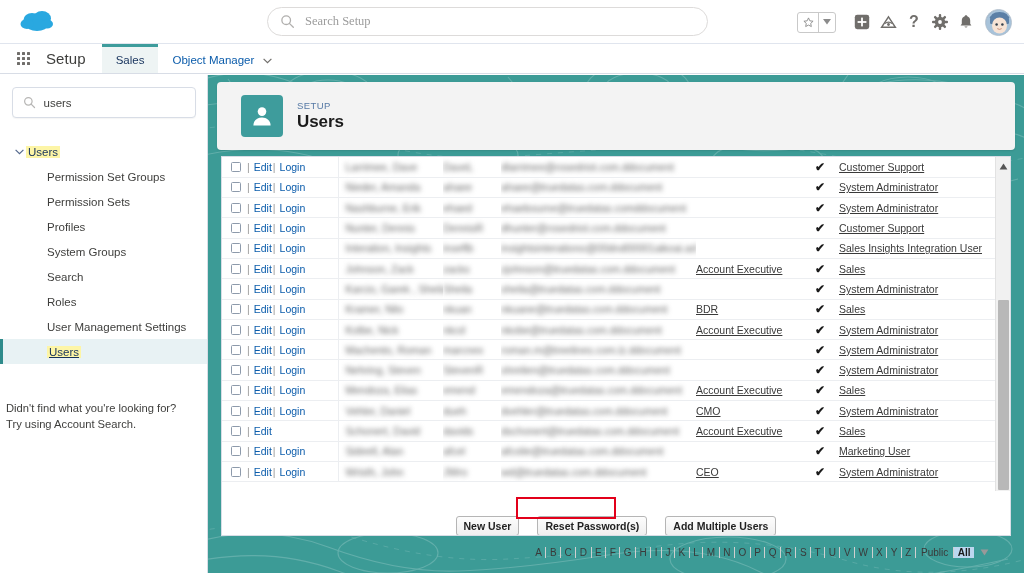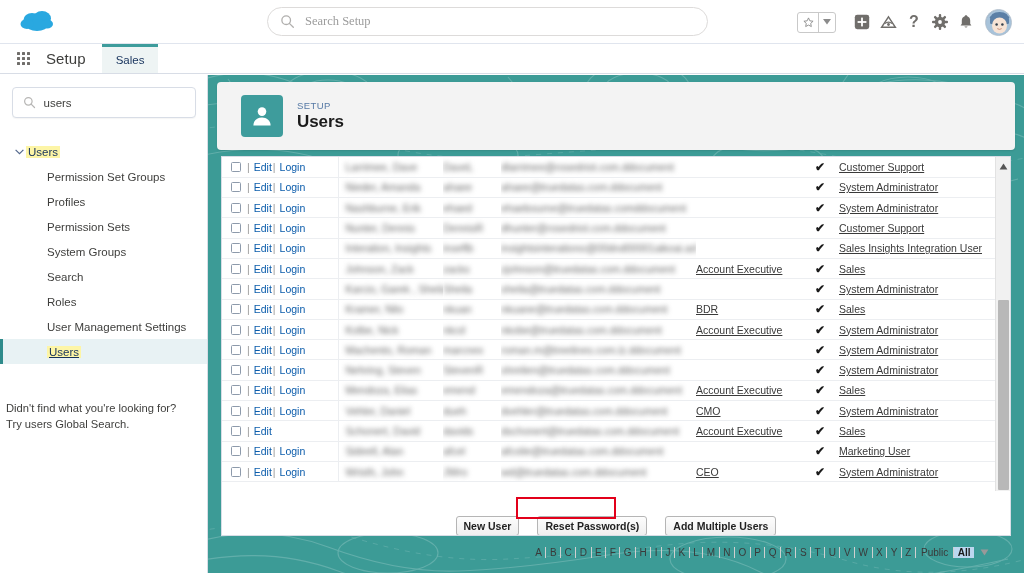--- a/index.html
+++ b/index.html
@@ -313,20 +313,28 @@
           <i></i>
           <i></i>
           <i></i>
           <i></i>
       </div>
     </div>
     <div class="setup-word">Setup</div>
     <div class="tab active">
       <span>Sales</span>
     </div>
+    <div class="tab">
+      <span>Object Manager</span>
+      <span class="cv">
+        <svg width="9" height="6" viewBox="0 0 9 6">
+            <path d="M.6.8 4.5 4.7 8.4.8" fill="none" stroke="#706e6b" stroke-width="1.2"></path>
+          </svg>
+      </span>
+    </div>
   </div>
 
   <div class="sidebar">
     <div class="side-search">
       <svg class="sicon" viewBox="0 0 16 16">
         <circle cx="6.6" cy="6.6" r="4.6" fill="none" stroke="#706e6b" stroke-width="1.5"></circle>
         <line x1="10" y1="10" x2="14.2" y2="14.2" stroke="#706e6b" stroke-width="1.5" stroke-linecap="round"></line>
       </svg>
       <input type="text" value="users" placeholder="Search Setup" style="">
     </div>
@@ -338,45 +346,45 @@
               <path d="M.6.8 4.5 4.7 8.4.8" fill="none" stroke="#54698d" stroke-width="1.2"></path>
             </svg>
         </span>
         <span class="tree-root-label">Users</span>
       </div>
 
       <div class="tree-item">
         <span class="ti-label">Permission Set Groups</span>
       </div>
       <div class="tree-item">
+        <span class="ti-label">Permission Sets</span>
+      </div>
+      <div class="tree-item">
         <span class="ti-label">Profiles</span>
-      </div>
-      <div class="tree-item">
-        <span class="ti-label">Permission Sets</span>
       </div>
       <div class="tree-item">
         <span class="ti-label">System Groups</span>
       </div>
       <div class="tree-item">
         <span class="ti-label">Search</span>
       </div>
       <div class="tree-item">
         <span class="ti-label">Roles</span>
       </div>
       <div class="tree-item">
         <span class="ti-label">User Management Settings</span>
       </div>
       <div class="tree-item selected">
         <span class="ti-label">Users</span>
       </div>
     </div>
 
     <div class="side-footer">
       <div>Didn't find what you're looking for?</div>
-      <div>Try users Global Search.</div>
+      <div>Try using Account Search.</div>
     </div>
   </div>
 
   <div class="content">
 
     <svg class="pattern" viewBox="0 0 816 498" preserveAspectRatio="none">
       <g fill="none" stroke="#ffffff" stroke-width="1.1" opacity="0.55">
         <path d="M-20 10 q60 -26 120 4 t110 26 t130 -20 t140 14 t150 -12 t200 18"></path>
         <path d="M-20 34 q70 -18 130 10 t120 18 t140 -14 t130 18 t160 -6 t180 14"></path>
         <ellipse cx="120" cy="20" rx="46" ry="24"></ellipse>

